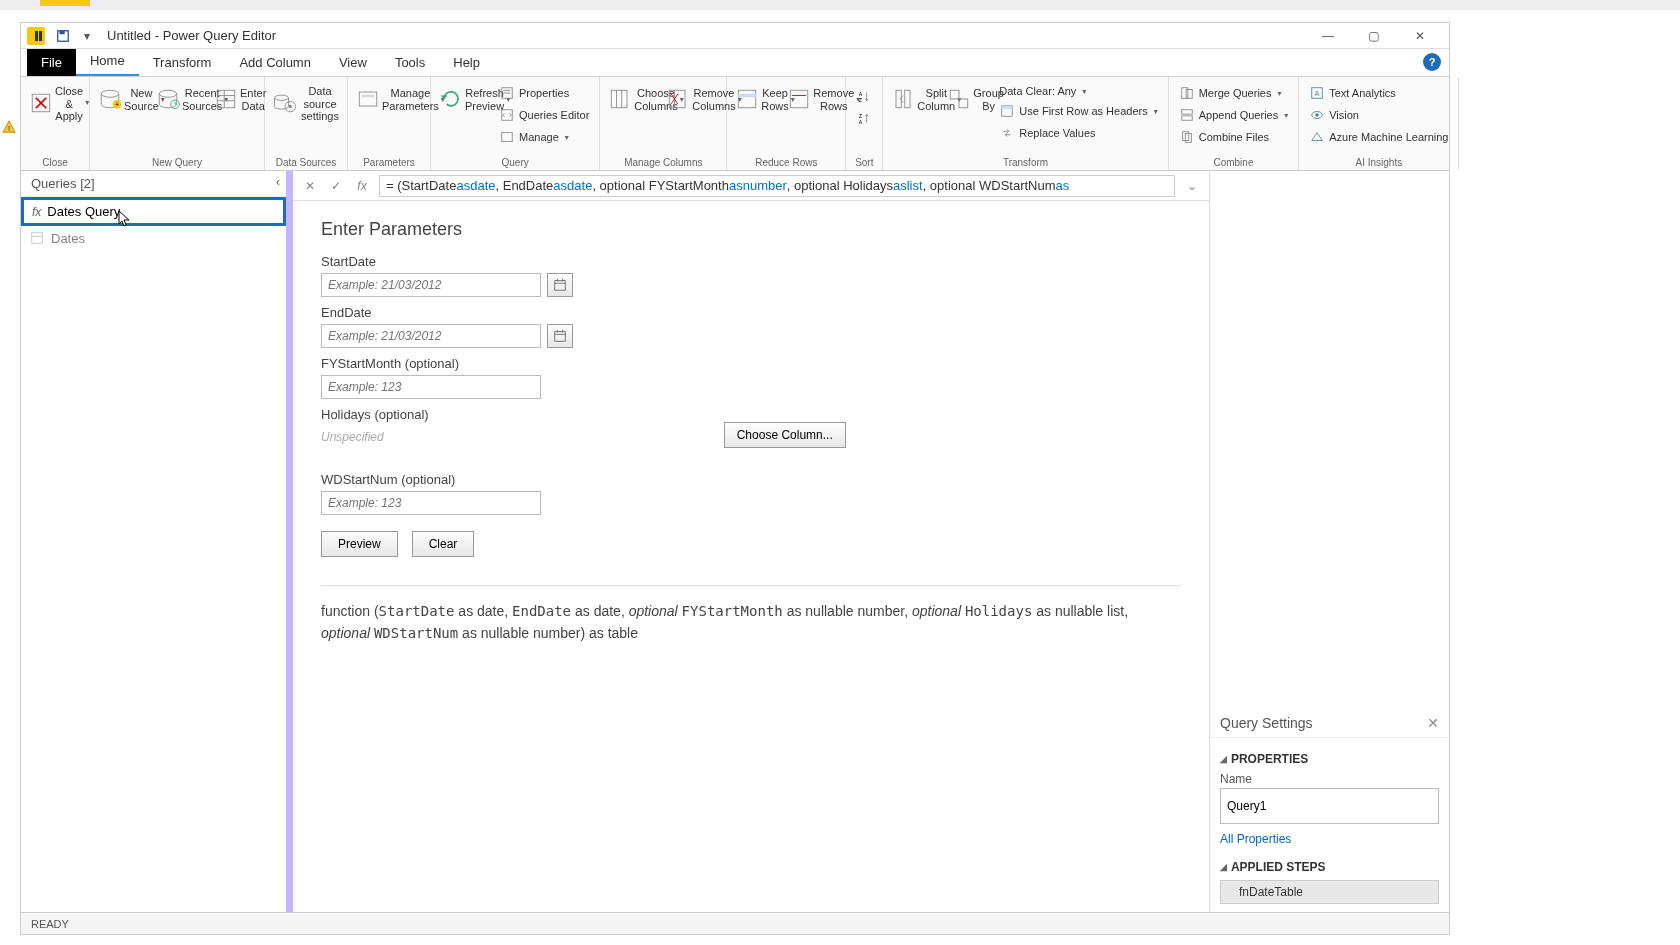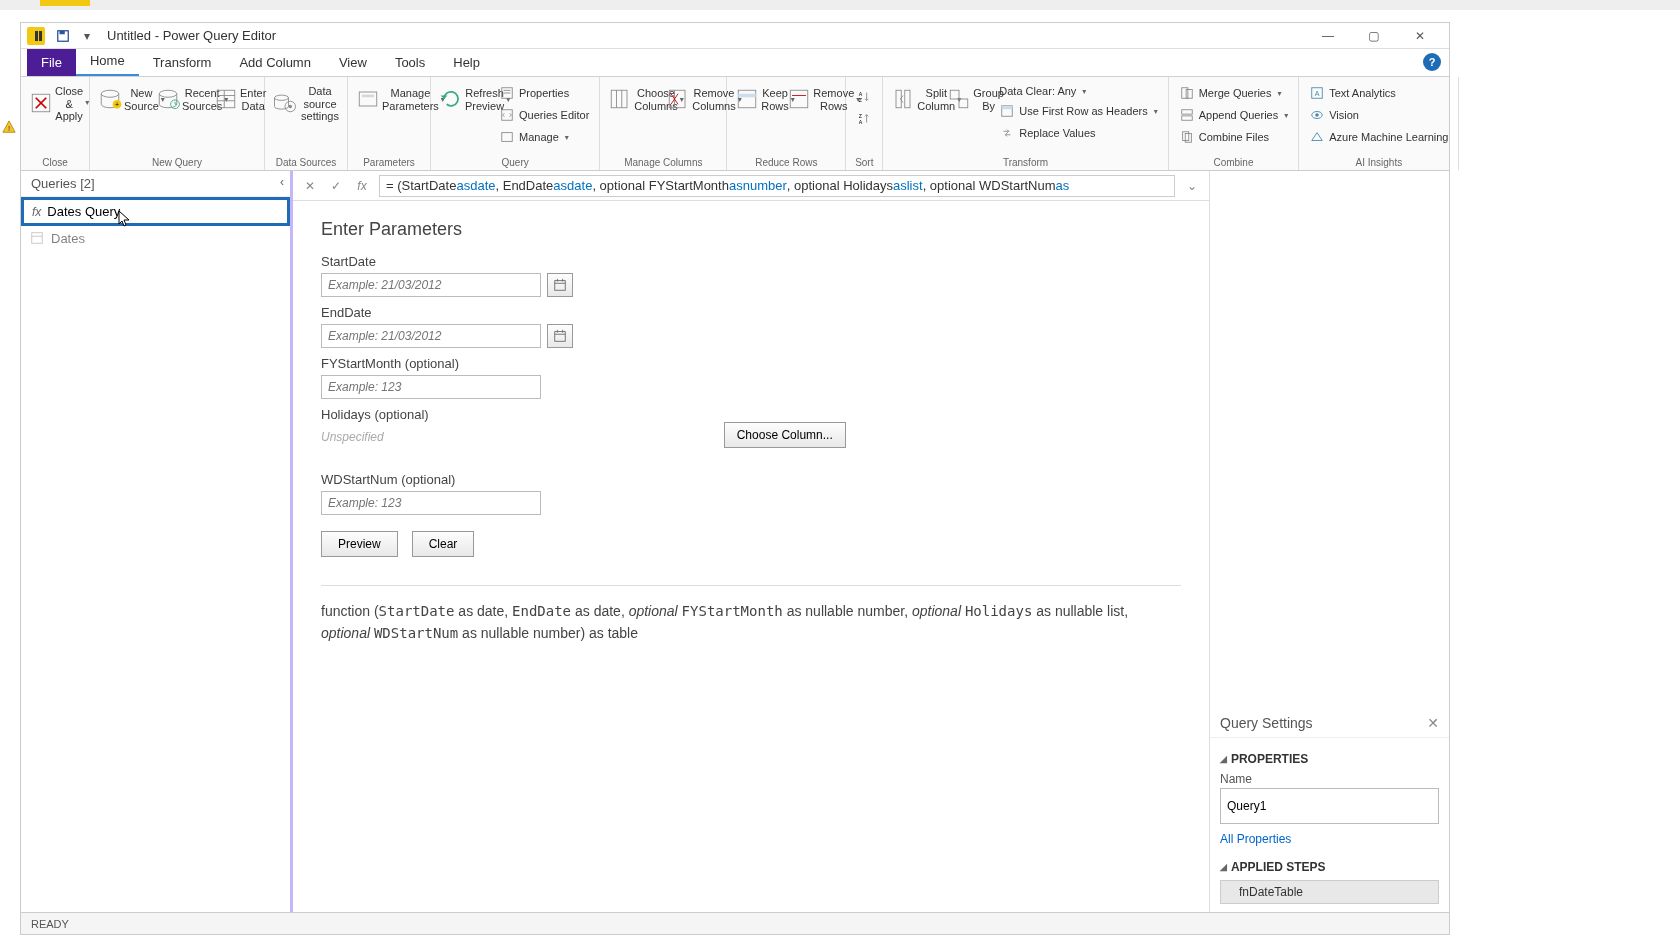--- a/index.html
+++ b/index.html
@@ -16,21 +16,21 @@
 .title-bar { height: 26px; display: flex; align-items: center; padding: 0 6px; border-bottom: 1px solid #ddd; }
 .app-icon { width: 18px; height: 18px; background: #f2c811; border-radius: 2px; display: flex; align-items: center; justify-content: center; margin-right: 6px; }
 .app-icon::after { content: ""; width: 3px; height: 10px; background: #333; box-shadow: 4px 0 0 #333; }
 .qat-btn { width: 22px; height: 22px; display: flex; align-items: center; justify-content: center; color: #555; margin: 0 1px; }
 .title-text { margin-left: 8px; color: #333; font-size: 13px; }
 .title-right { margin-left: auto; display: flex; }
 .win-btn { width: 46px; height: 26px; display: flex; align-items: center; justify-content: center; color: #555; font-size: 12px; }
 
 
 .ribbon-tabs { height: 28px; display: flex; align-items: flex-end; border-bottom: 1px solid #d0d0d0; padding-left: 6px; position: relative; }
-.file-tab { background: #4c1d95; color: #fff; padding: 6px 14px; font-size: 13px; }
+.file-tab { background: #000000; color: #fff; padding: 6px 14px; font-size: 13px; }
 .rtab { padding: 6px 14px; font-size: 13px; color: #333; cursor: pointer; }
 .rtab.active { border-bottom: 2px solid #3b8dd6; }
 .help-icon { position: absolute; right: 8px; top: 4px; width: 18px; height: 18px; border-radius: 50%; background: #1e6cb5; color: #fff; display: flex; align-items: center; justify-content: center; font-size: 11px; font-weight: bold; }
 
 
 .ribbon { height: 94px; display: flex; border-bottom: 1px solid #ccc; background: #fafafa; }
 .rgroup { display: flex; flex-direction: column; border-right: 1px solid #ddd; padding: 2px 6px 0 6px; }
 .rgroup-items { display: flex; flex: 1; align-items: flex-start; gap: 2px; }
 .rgroup-label { text-align: center; font-size: 10px; color: #666; padding: 2px 0; }
 .rbtn-big { display: flex; flex-direction: row; align-items: center; justify-content: flex-start; width: 56px; padding-top: 4px; cursor: pointer; }
@@ -38,21 +38,21 @@
 .rbtn-big .rlabel { font-size: 11px; text-align: center; line-height: 1.15; margin-top: 2px; color: #333; }
 .rbtn-small { display: flex; align-items: center; gap: 4px; padding: 2px 4px; font-size: 11px; color: #333; cursor: pointer; white-space: nowrap; }
 .small-col { display: flex; flex-direction: column; justify-content: flex-start; gap: 2px; padding-top: 4px; }
 .ricon svg { width: 28px; height: 28px; }
 .small-icon { width: 16px; height: 16px; display: flex; align-items: center; justify-content: center; }
 .small-icon svg { width: 14px; height: 14px; }
 .dd { font-size: 8px; color: #666; margin-left: 2px; }
 
 
 .main-area { flex: 1; display: flex; min-height: 0; }
-.queries-pane { width: 272px; border-right: 3px solid #c4b5fd; display: flex; flex-direction: column; position: relative; }
+.queries-pane { width: 272px; border-right: 7px solid #c4b5fd; display: flex; flex-direction: column; position: relative; }
 .queries-header { height: 26px; display: flex; align-items: center; padding: 0 10px; font-size: 13px; color: #555; border-bottom: 1px solid #eee; }
 .queries-collapse { position: absolute; right: 6px; top: 4px; color: #666; font-size: 12px; }
 .query-item { display: flex; align-items: center; gap: 6px; padding: 4px 8px; font-size: 13px; }
 .query-item.sel { background: #fff; border: 3px solid #1e6cb5; }
 .fx-icon { font-style: italic; color: #666; font-size: 12px; }
 .query-item input { border: none; outline: none; font-size: 13px; width: 140px; background: transparent; }
 
 .center { flex: 1; display: flex; flex-direction: column; min-width: 0; }
 .formula-bar { height: 30px; display: flex; align-items: center; border-bottom: 1px solid #ddd; padding: 0 8px; gap: 8px; }
 .fb-btn { width: 18px; height: 18px; display: flex; align-items: center; justify-content: center; color: #888; }

